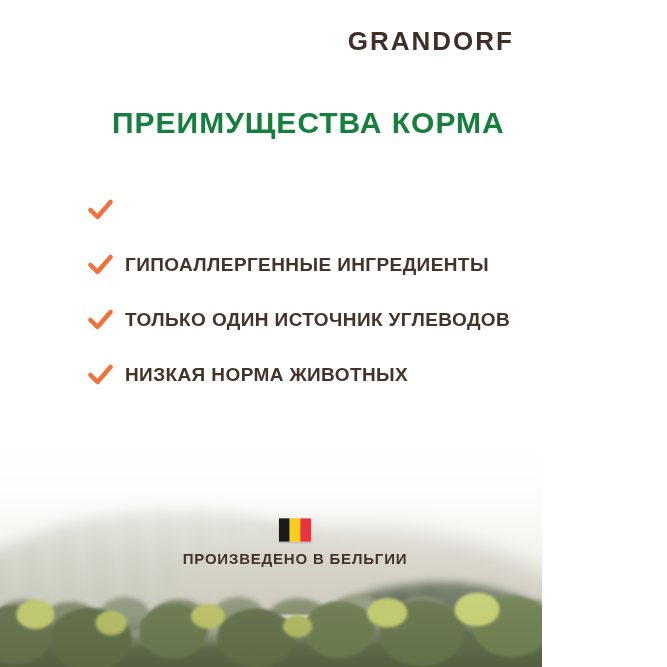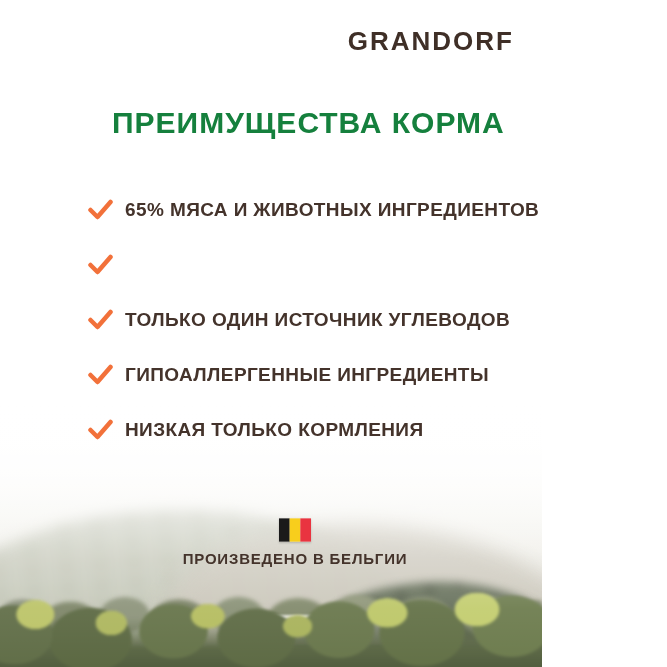--- a/index.html
+++ b/index.html
@@ -116,52 +116,44 @@
 
   <h1 class="title">ПРЕИМУЩЕСТВА КОРМА</h1>
 
   <ul class="benefits">
     <li class="benefit">
       <span class="check">
         <svg viewBox="0 0 24 21">
             <path d="M2 11 L9 18 L22 3" fill="none" stroke-width="4.5" stroke-linecap="round" stroke-linejoin="round" stroke="#f2713a"></path>
           </svg>
       </span>
-      <span class="benefit-text">65% МЯСА И ЖИВОТНЫХ ИНГРЕДИЕНТОВ</span>
     </li>
     <li class="benefit">
       <span class="check">
         <svg viewBox="0 0 24 21">
             <path d="M2 11 L9 18 L22 3" fill="none" stroke-width="4.5" stroke-linecap="round" stroke-linejoin="round" stroke="#f2713a"></path>
           </svg>
       </span>
+      <span class="benefit-text">ГИПОАЛЛЕРГЕННЫЕ ИНГРЕДИЕНТЫ</span>
     </li>
     <li class="benefit">
       <span class="check">
         <svg viewBox="0 0 24 21">
             <path d="M2 11 L9 18 L22 3" fill="none" stroke-width="4.5" stroke-linecap="round" stroke-linejoin="round" stroke="#f2713a"></path>
           </svg>
       </span>
       <span class="benefit-text">ТОЛЬКО ОДИН ИСТОЧНИК УГЛЕВОДОВ</span>
     </li>
     <li class="benefit">
       <span class="check">
         <svg viewBox="0 0 24 21">
             <path d="M2 11 L9 18 L22 3" fill="none" stroke-width="4.5" stroke-linecap="round" stroke-linejoin="round" stroke="#f2713a"></path>
           </svg>
       </span>
-      <span class="benefit-text">ГИПОАЛЛЕРГЕННЫЕ ИНГРЕДИЕНТЫ</span>
-    </li>
-    <li class="benefit">
-      <span class="check">
-        <svg viewBox="0 0 24 21">
-            <path d="M2 11 L9 18 L22 3" fill="none" stroke-width="4.5" stroke-linecap="round" stroke-linejoin="round" stroke="#f2713a"></path>
-          </svg>
-      </span>
-      <span class="benefit-text">НИЗКАЯ ТОЛЬКО КОРМЛЕНИЯ</span>
+      <span class="benefit-text">НИЗКАЯ НОРМА ЖИВОТНЫХ</span>
     </li>
   </ul>
 
   <div class="footer">
     <svg class="flag" width="32" height="24" viewBox="0 0 33 24">
       <rect x="0" y="0" width="11" height="24" fill="#1a1a1a"></rect>
       <rect x="11" y="0" width="11" height="24" fill="#f8ce1c"></rect>
       <rect x="22" y="0" width="11" height="24" fill="#e93440"></rect>
     </svg>
     <div class="origin-text">ПРОИЗВЕДЕНО В БЕЛЬГИИ</div>

